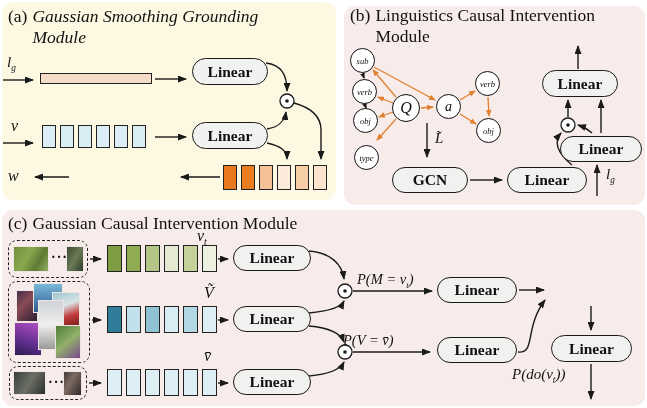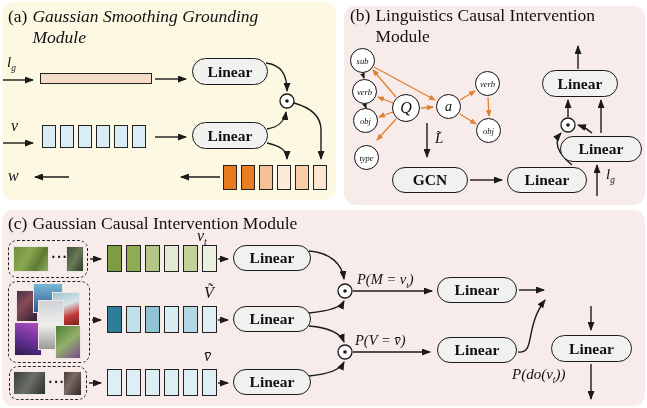--- a/index.html
+++ b/index.html
@@ -224,20 +224,20 @@
       <div class="sq" style="background: rgb(221, 238, 245);"></div>
       <div class="sq" style="background: rgb(221, 238, 245);"></div>
       <div class="sq" style="background: rgb(221, 238, 245);"></div>
     </div>
 
   <div class="pill" style="left:233px;top:245px;width:78px;height:26px;">Linear</div>
   <div class="pill" style="left:233px;top:306px;width:78px;height:26px;">Linear</div>
   <div class="pill" style="left:233px;top:369px;width:78px;height:26px;">Linear</div>
 
   <div class="abs math" style="left:357px;top:271px;font-size:14.5px;"><span>P(M = v</span><sub>t</sub><span>)</span></div>
-  <div class="abs math" style="left:355px;top:332px;font-size:14.5px;text-align:right;">P(V = v̄)</div>
+  <div class="abs math" style="left:343px;top:332px;font-size:14.5px;text-align:right;">P(V = v̄)</div>
 
   <div class="pill" style="left:437px;top:277px;width:80px;height:26px;">Linear</div>
   <div class="pill" style="left:437px;top:337px;width:80px;height:26px;">Linear</div>
   <div class="pill" style="left:551px;top:335px;width:81px;height:27px;">Linear</div>
   <div class="abs math" style="left:512px;top:366px;font-size:15px;"><span>P(do(v</span><sub>t</sub><span>))</span></div>
 
 </div>
 
 </body></html>

